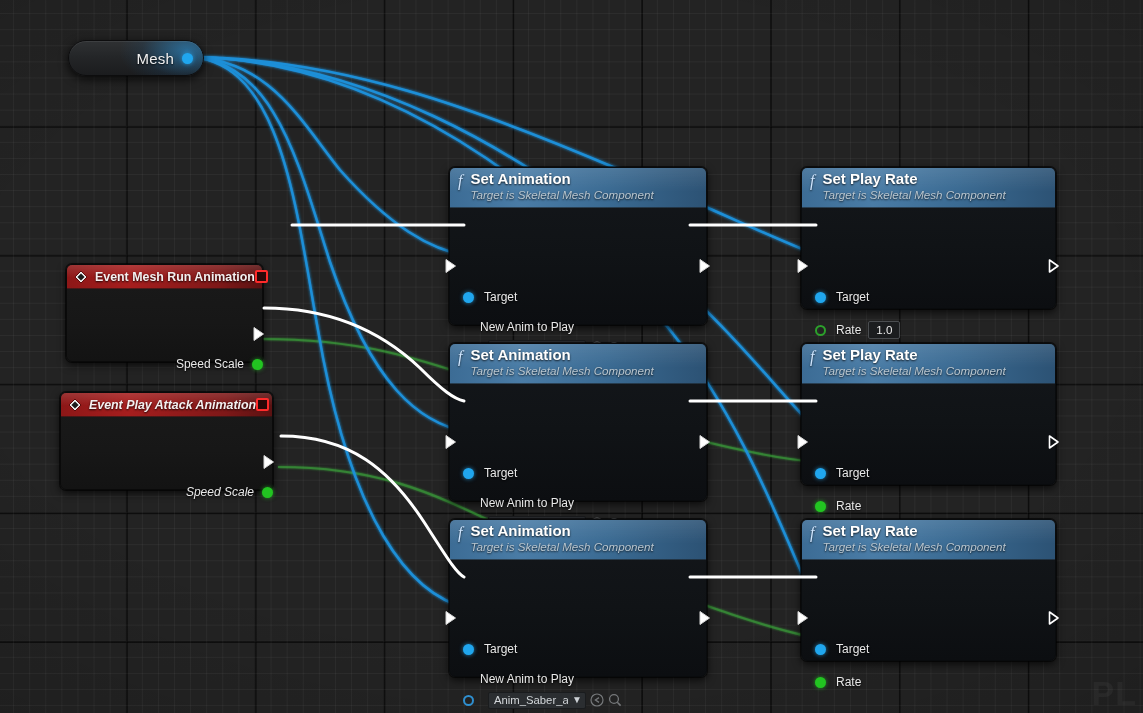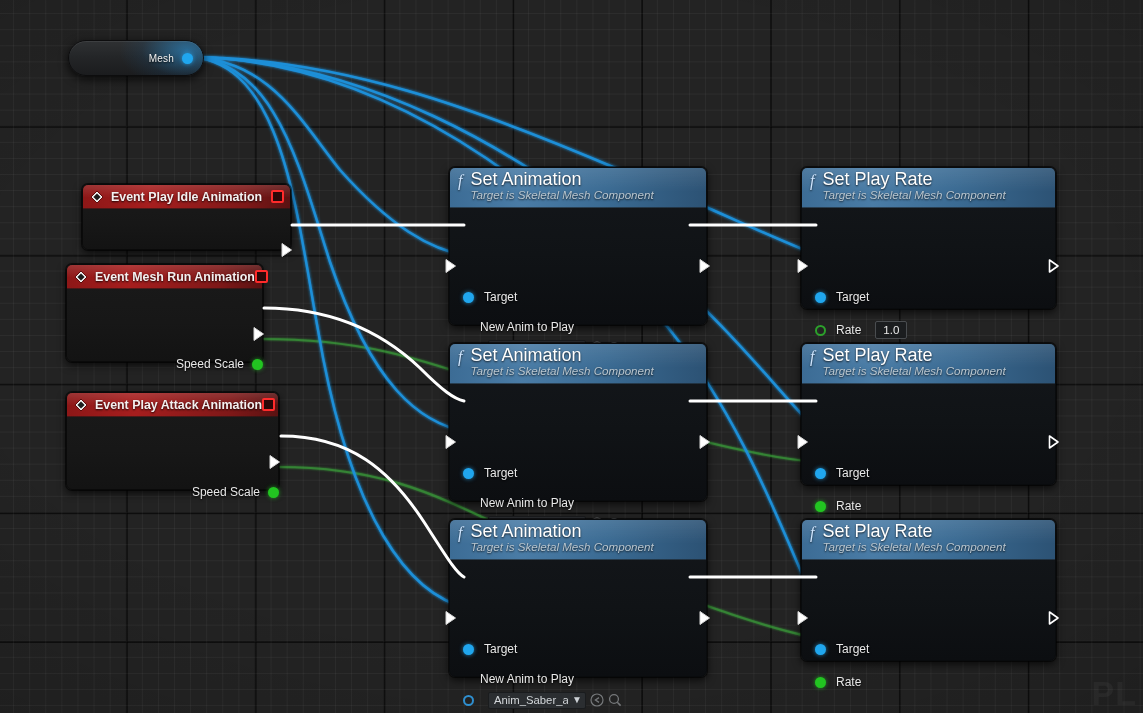--- a/index.html
+++ b/index.html
@@ -63,21 +63,21 @@
       linear-gradient(to bottom, #2f3133 0%, #242628 45%, #1b1c1e 100%);
     border: 1px solid #0d0d0e;
     display: flex;
     align-items: center;
     justify-content: flex-end;
     padding-right: 10px;
     box-shadow: 0 3px 10px rgba(0,0,0,0.8), inset 0 1px 0 rgba(255,255,255,0.07);
   }
   .mesh-label {
     color: #f1f1f1;
-    font-size: 10px;
+    font-size: 15px;
     margin-right: 8px;
     letter-spacing: .2px;
     text-shadow: 0 1px 2px rgba(0,0,0,.9);
   }
 
   
   .event-node {
     background: linear-gradient(to bottom, #1a1a1a 0%, #171717 60%, #131313 100%);
     border: 1px solid #0a0a0a;
   }
@@ -135,22 +135,22 @@
     font-style: italic;
     font-size: 16px;
     line-height: 15px;
     margin-right: 8px;
     margin-top: 1px;
     text-shadow: 0 1px 2px rgba(0,0,0,.7);
   }
   .fn-titles { display: flex; flex-direction: column; }
   .fn-title {
     color: #ffffff;
-    font-size: 18px;
-    font-weight: normal;
+    font-size: 15px;
+    font-weight: bold;
     line-height: 14px;
     text-shadow: 0 1px 2px rgba(0,0,0,.8);
     white-space: nowrap;
   }
   .fn-sub {
     color: #b9c6cf;
     font-size: 11.6px;
     font-style: italic;
     line-height: 15px;
     margin-top: 1px;
@@ -236,21 +236,21 @@
 
   
   .valbox {
     background: #1b1d1f;
     border: 1px solid #4a4d50;
     border-radius: 2px;
     color: #e9e9e9;
     font-size: 11.6px;
     padding: 1px 7px 2px 7px;
     line-height: 13px;
-    margin-left: 14px;
+    margin-left: 7px;
   }
 
   #watermark {
     position: absolute;
     right: 6px; bottom: 0px;
     font-size: 34px;
     font-weight: bold;
     color: rgba(255,255,255,0.045);
     letter-spacing: 1px;
     font-family: "Liberation Sans", sans-serif;
@@ -323,39 +323,20 @@
 
       <path d="M690,577 L 816,577"></path>
     </g>
   </svg>
 
   <div class="node mesh-node" style="left:68px; top:40px; width:124px; height:34px;">
     <span class="mesh-label">Mesh</span>
     <span class="dot dot-obj-filled"></span>
   </div>
 
-  <div class="node event-node" style="left:82px; top:184px; width:207px; height:64px;">
-    <div class="event-header">
-      <svg class="event-glyph" viewBox="0 0 14 14">
-        <polygon points="7,1 13,7 7,13 1,7" fill="#f2f2f2" stroke="#5e0d0d" stroke-width="1"></polygon>
-        <polygon points="7,3.4 10.6,7 7,10.6 3.4,7" fill="#1d1d1d"></polygon>
-      </svg>
-      <span class="event-title">Event Play Idle Animation</span>
-      <span class="event-stop"></span>
-    </div>
-    <div class="event-body">
-      <div class="pin-row" style="right:-4px; top:32px;">
-        <span class="exec-pin">
-          <svg width="14" height="16" viewBox="0 0 14 16">
-            <path d="M2,1.5 L2,14.5 L11.5,8 Z" fill="#ffffff" stroke="#d6d6d6" stroke-width="1"></path>
-          </svg>
-        </span>
-      </div>
-    </div>
-  </div>
 
   <div class="node event-node" style="left:66px; top:264px; width:195px; height:96px;">
     <div class="event-header">
       <svg class="event-glyph" viewBox="0 0 14 14">
         <polygon points="7,1 13,7 7,13 1,7" fill="#f2f2f2" stroke="#5e0d0d" stroke-width="1"></polygon>
         <polygon points="7,3.4 10.6,7 7,10.6 3.4,7" fill="#1d1d1d"></polygon>
       </svg>
       <span class="event-title">Event Mesh Run Animation</span>
       <span class="event-stop"></span>
     </div>
@@ -367,21 +348,21 @@
           </svg>
         </span>
       </div>
       <div class="pin-row" style="right:-1px; top:66px;">
         <span class="pin-label">Speed Scale</span>
         <span class="dot dot-green-filled" style="margin-left:8px;"></span>
       </div>
     </div>
   </div>
 
-  <div class="node event-node" style="left:66px; top:392px; width:211px; height:96px;">
+  <div class="node event-node" style="left:60px; top:392px; width:211px; height:96px;font-style:italic;">
     <div class="event-header">
       <svg class="event-glyph" viewBox="0 0 14 14">
         <polygon points="7,1 13,7 7,13 1,7" fill="#f2f2f2" stroke="#5e0d0d" stroke-width="1"></polygon>
         <polygon points="7,3.4 10.6,7 7,10.6 3.4,7" fill="#1d1d1d"></polygon>
       </svg>
       <span class="event-title">Event Play Attack Animation</span>
       <span class="event-stop"></span>
     </div>
     <div class="event-body">
       <div class="pin-row" style="right:-4px; top:36px;">

